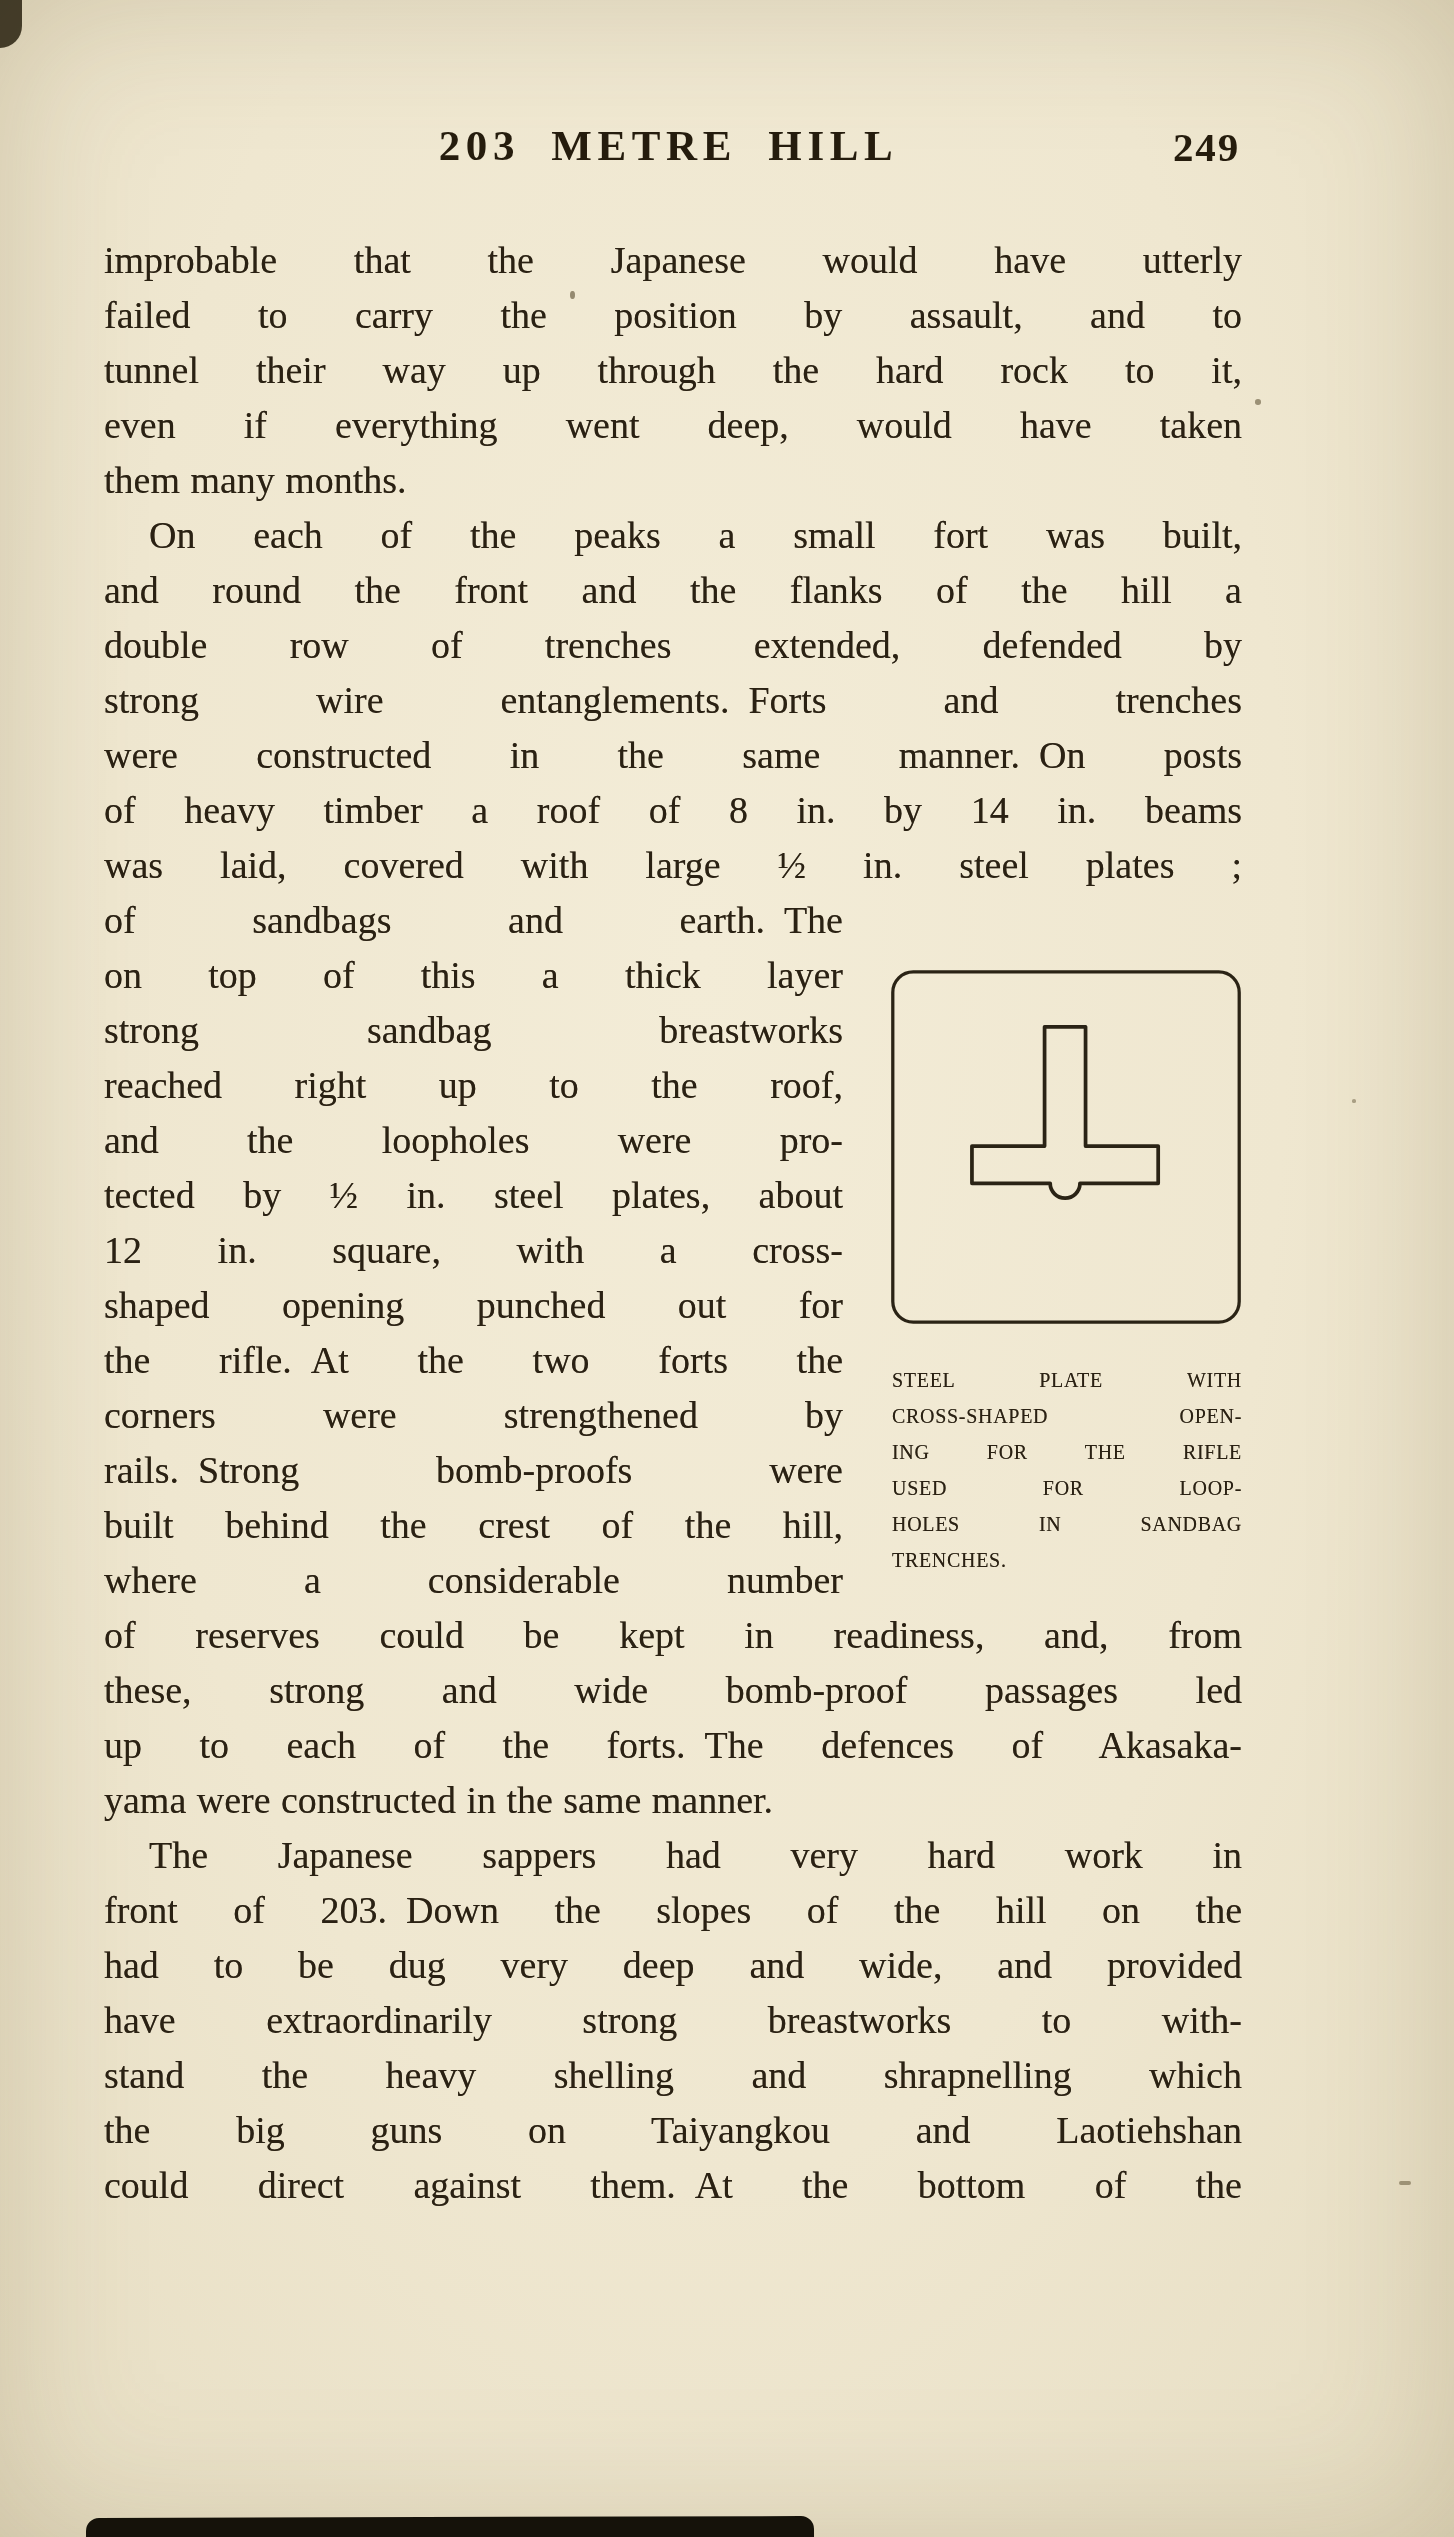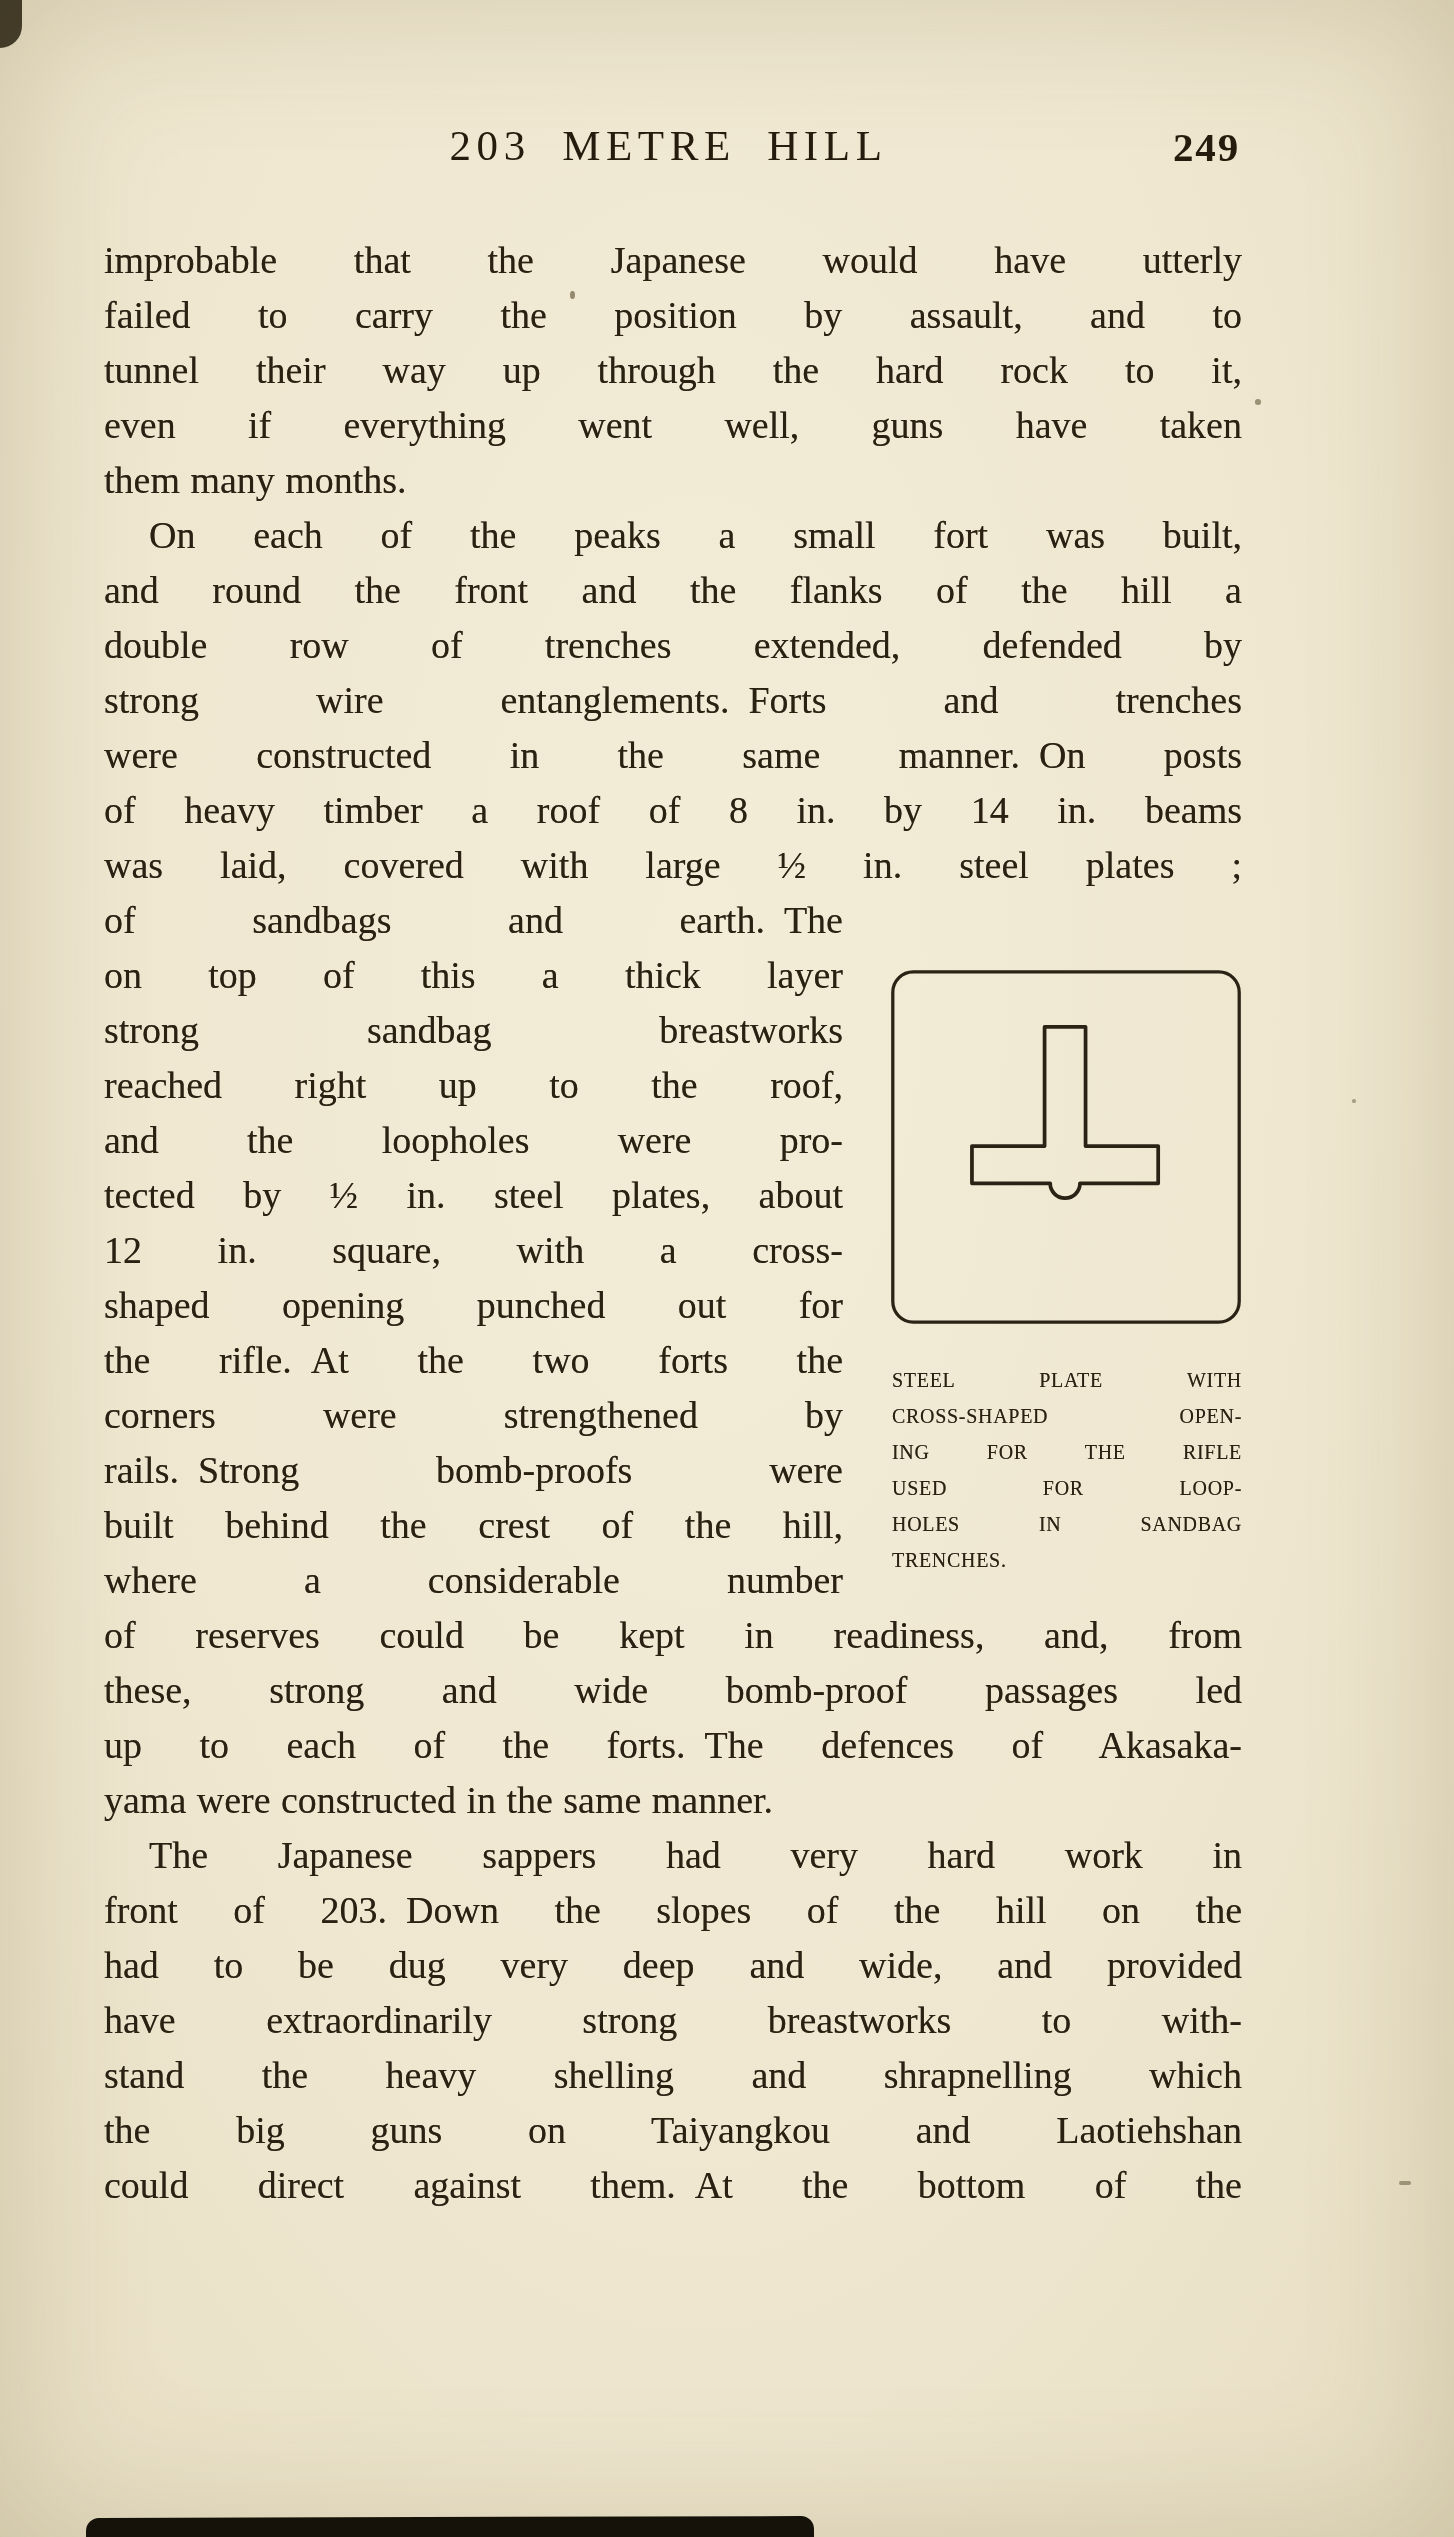--- a/index.html
+++ b/index.html
@@ -16,21 +16,21 @@
     color: #281f10;
     box-shadow: inset 0 0 149px rgba(110, 92, 52, 0.22);
   }
   .page-inner { position: absolute; left: 104px; top: 121px; width: 1138px; }
 
   
   .running-head { position: relative; height: 58px; margin-bottom: 54px; }
   .head-title {
     position: absolute; left: 0; right: 9px; top: 0;
     text-align: center;
-    font-size: 43px; font-weight: normal;
+    font-size: 43px; font-weight: bold;
     letter-spacing: 5.6px; word-spacing: 15px;
     color: #251c0d;
   }
   .page-num {
     position: absolute; right: 1.9px; top: 1.9px;
     font-size: 41px; font-weight: bold; letter-spacing: 1.9px;
     color: #251c0d;
   }
 
   
@@ -93,21 +93,21 @@
       <div class="head-title">203 METRE HILL</div>
       <div class="page-num">249</div>
     </div>
 
     <div class="body-text">
 
       <div class="lines">
           <div class="line">improbable that the Japanese would have utterly</div>
           <div class="line">failed to carry the position by assault, and to</div>
           <div class="line">tunnel their way up through the hard rock to it,</div>
-          <div class="line">even if everything went well, guns have taken</div>
+          <div class="line">even if everything went deep, would have taken</div>
           <div class="line end">them many months.</div>
           <div class="line indent">On each of the peaks a small fort was built,</div>
           <div class="line">and round the front and the flanks of the hill a</div>
           <div class="line">double row of trenches extended, defended by</div>
           <div class="line">strong wire entanglements. Forts and trenches</div>
           <div class="line">were constructed in the same manner. On posts</div>
           <div class="line">of heavy timber a roof of 8 in. by 14 in. beams</div>
           <div class="line">was laid, covered with large ½ in. steel plates ;</div>
           <div class="line narrow">of sandbags and earth. The</div>
           <div class="line narrow">on top of this a thick layer</div>

